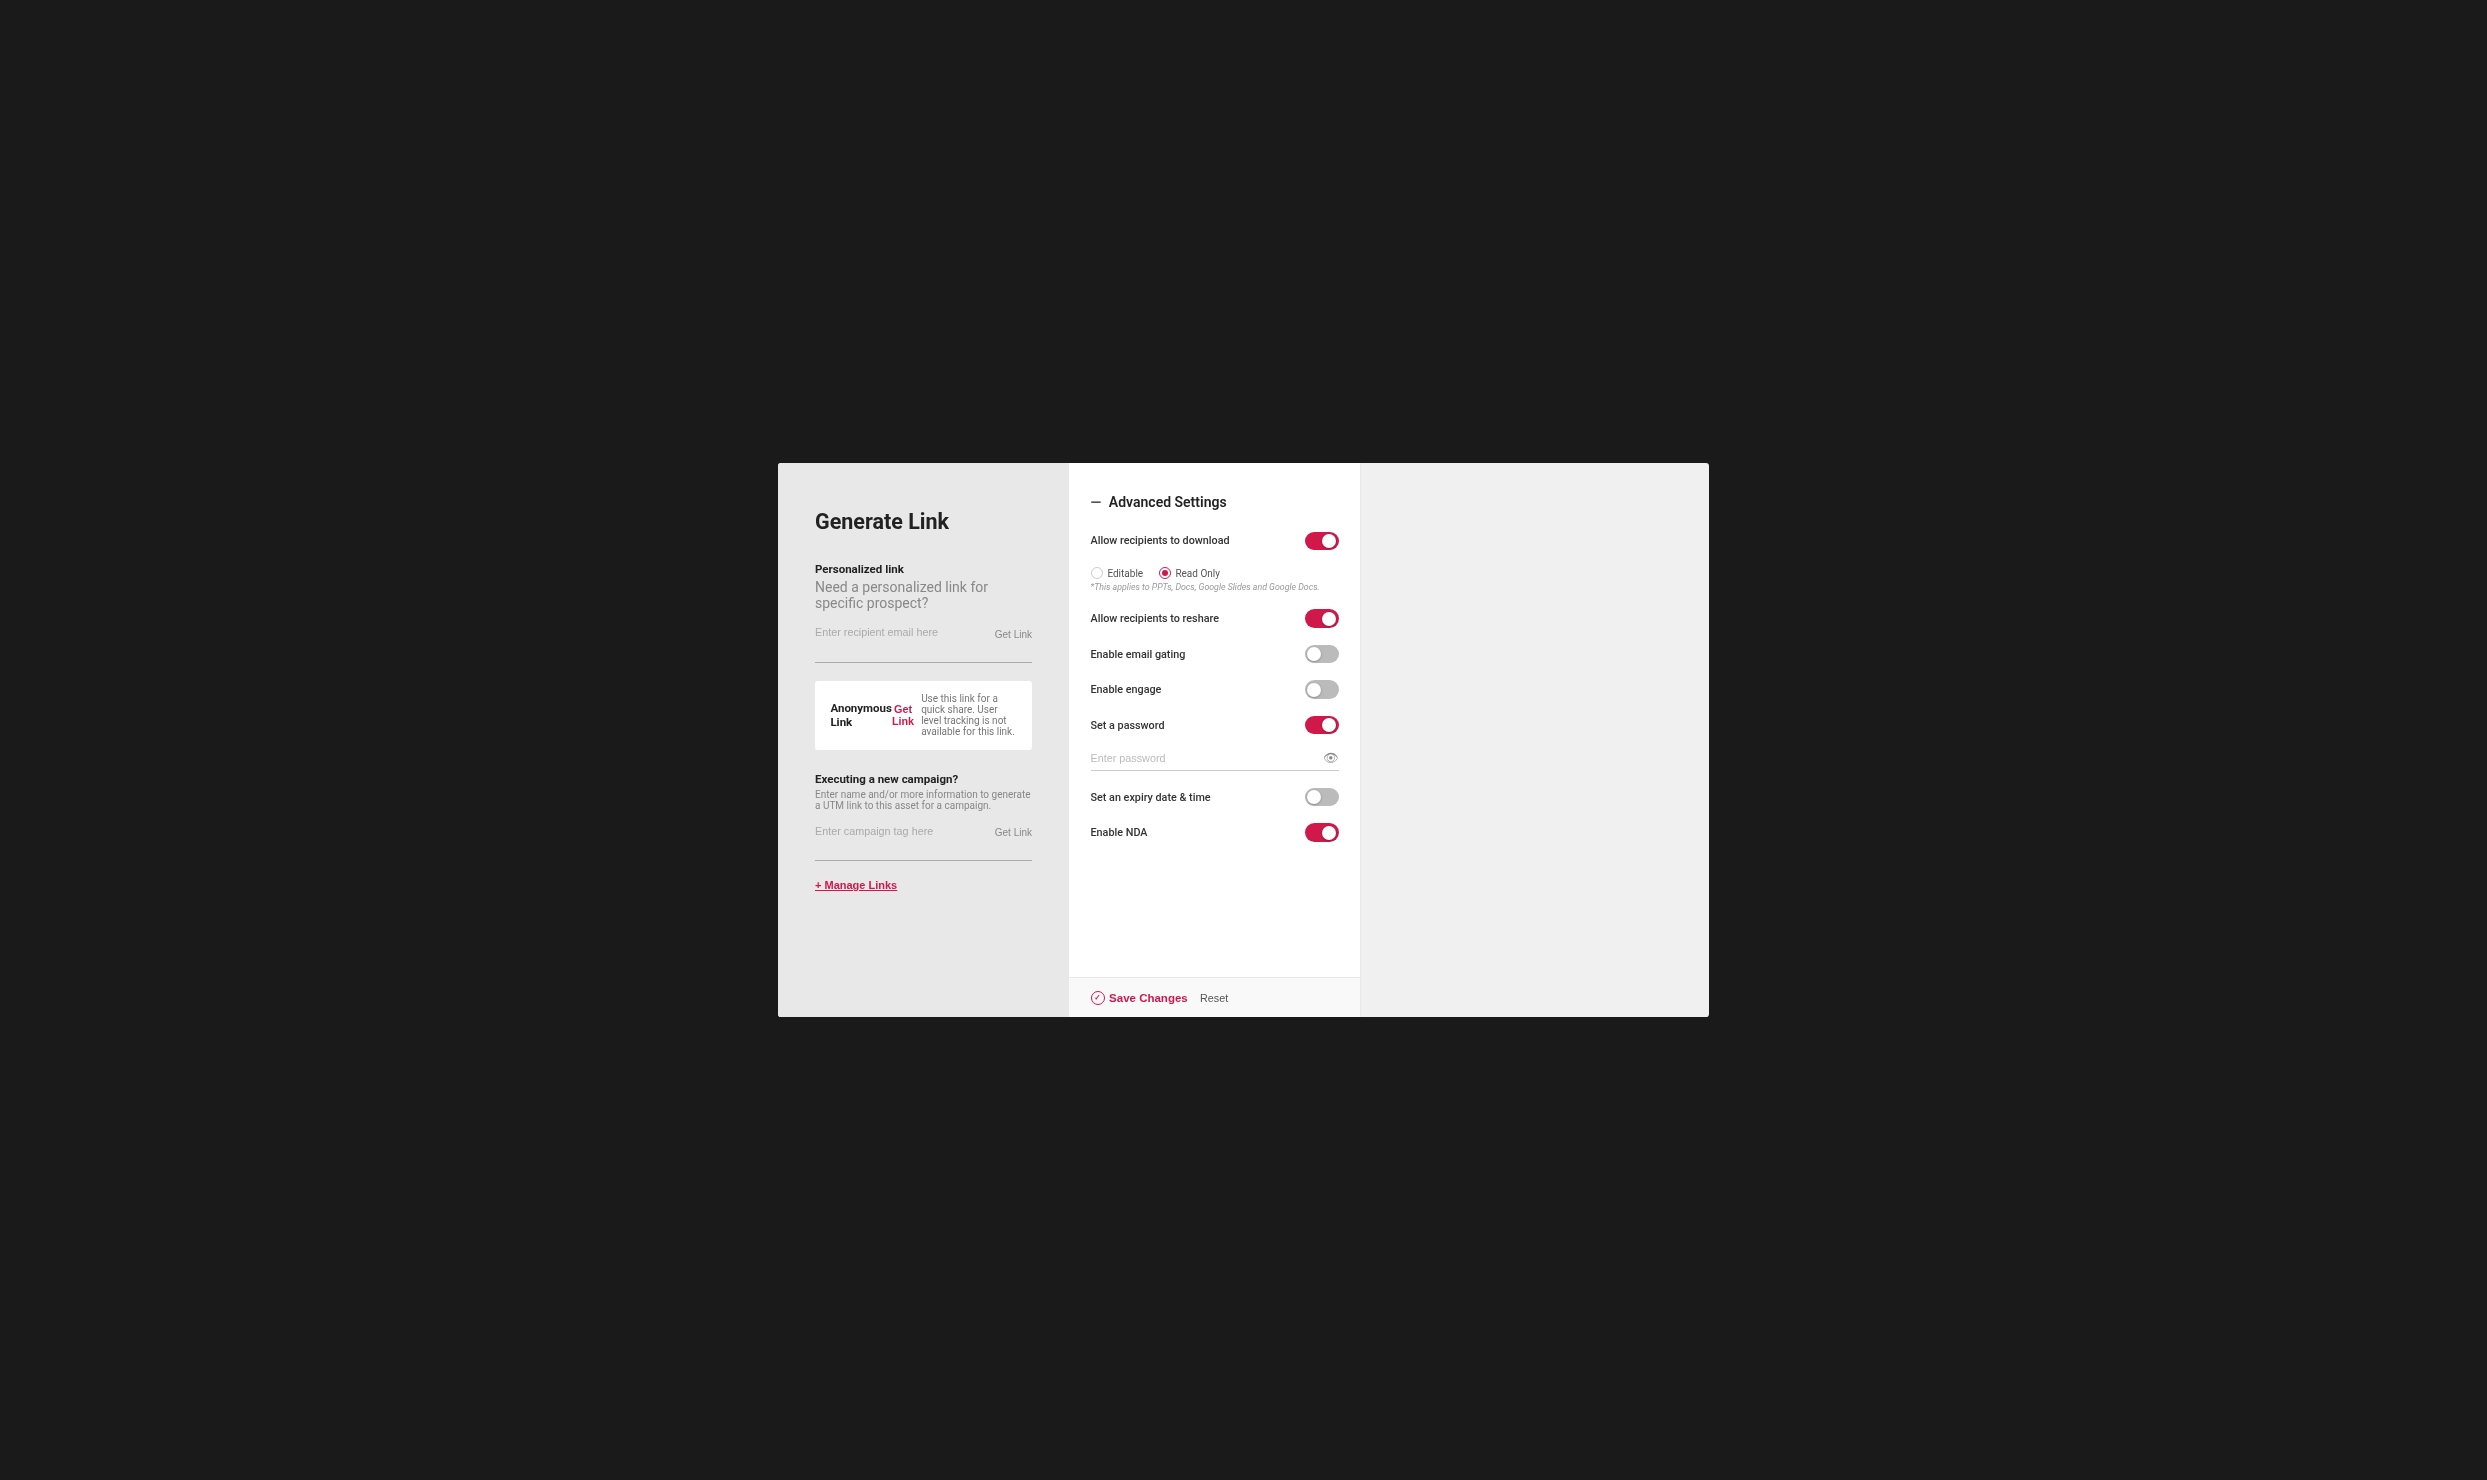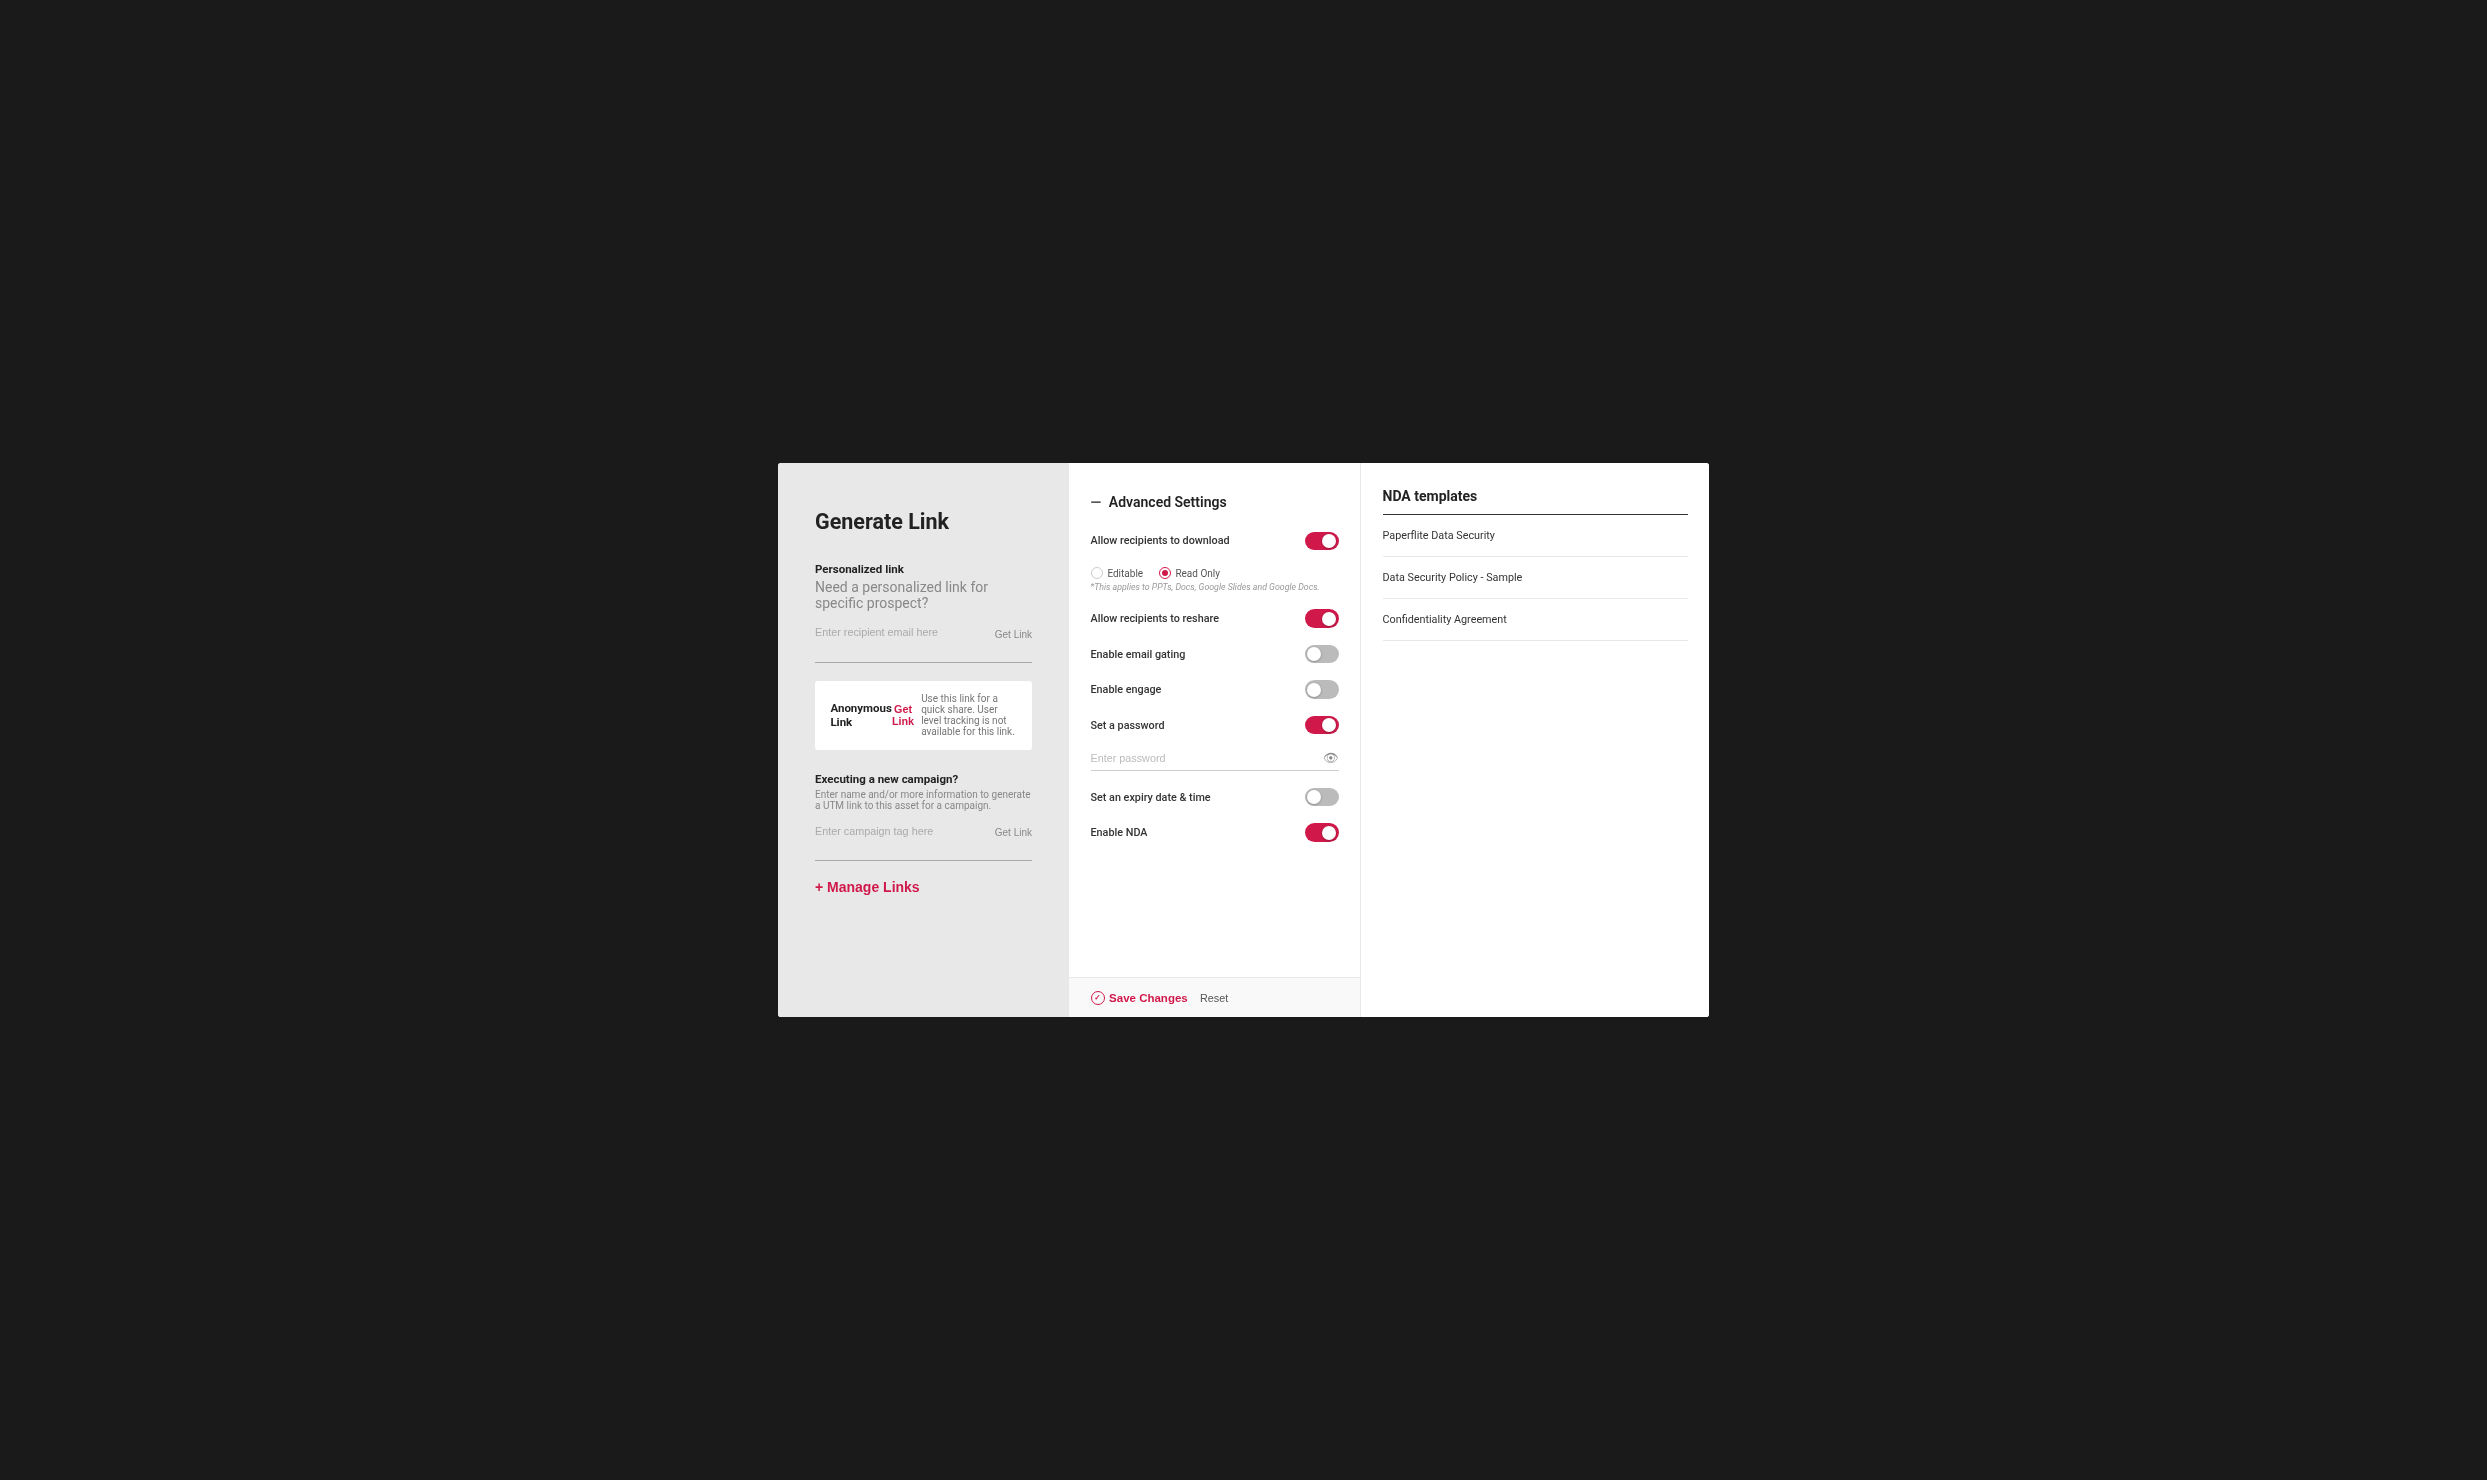--- a/index.html
+++ b/index.html
@@ -107,28 +107,29 @@
       color: #222;
       margin-bottom: 3.1px;
     }
     .campaign-section-subtitle {
       font-size: 10px;
       color: #888;
       margin-bottom: 10.8px;
     }
     .manage-links {
       color: #d0194a;
-      font-size: 14px;
+      font-size: 11px;
       font-weight: 600;
       cursor: pointer;
       margin-top: 7px;
       display: block;
       background: none;
       border: none;
       text-align: left;
+      text-decoration: underline;
     }
 
     
     .middle-panel {
       width: 292px;
       background: #fff;
       padding: 0;
       border-right: 0.8px solid #e8e8e8;
       flex-shrink: 0;
       display: flex;
@@ -446,23 +447,15 @@
 
     <div class="middle-footer">
       <button class="save-changes-btn">
         <span class="save-icon-circle">✓</span>
         <span>Save Changes</span>
       </button>
       <button class="reset-btn">Reset</button>
     </div>
   </div>
 
-  <div class="right-panel">
-    <div class="nda-templates-title">NDA templates</div>
-    <div>
-      <div class="nda-list-item">Paperflite Data Security</div>
-      <div class="nda-list-item">Data Security Policy - Sample</div>
-      <div class="nda-list-item">Confidentiality Agreement</div>
-    </div>
-  </div>
 
 </div>
 
 
 </body></html>

